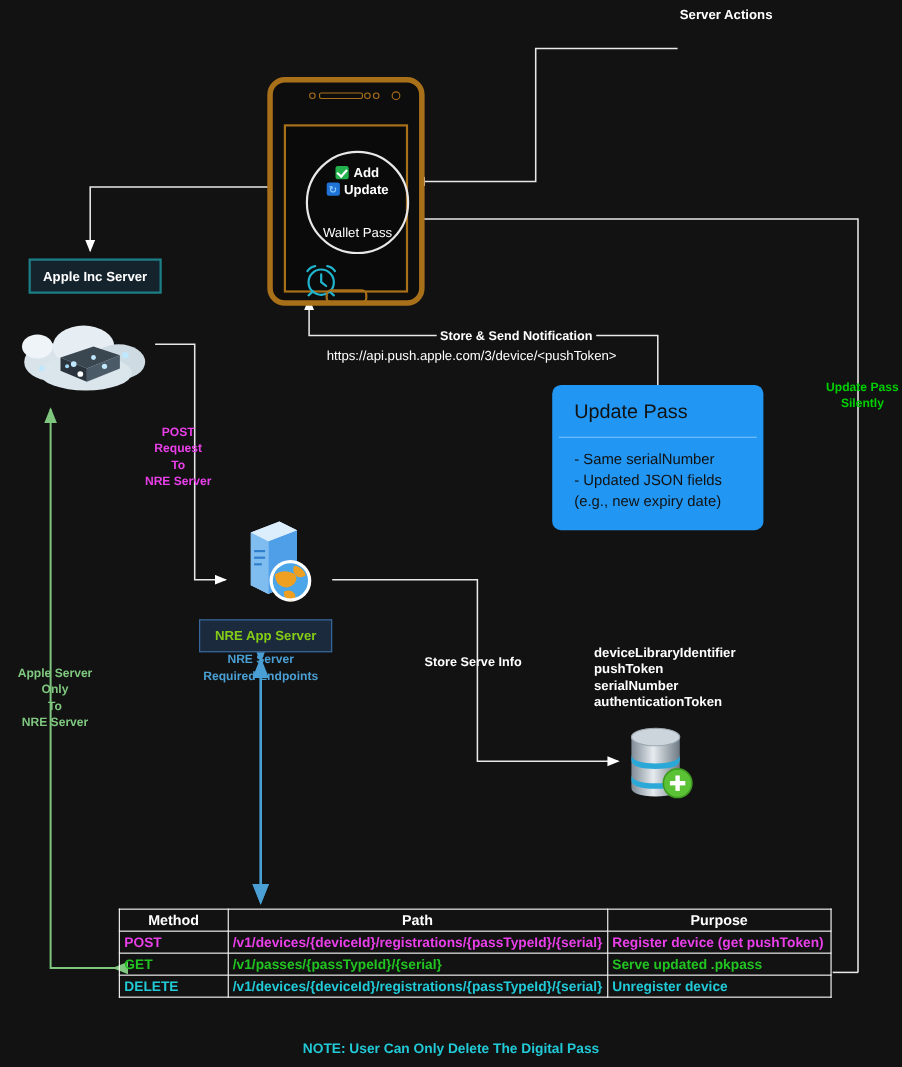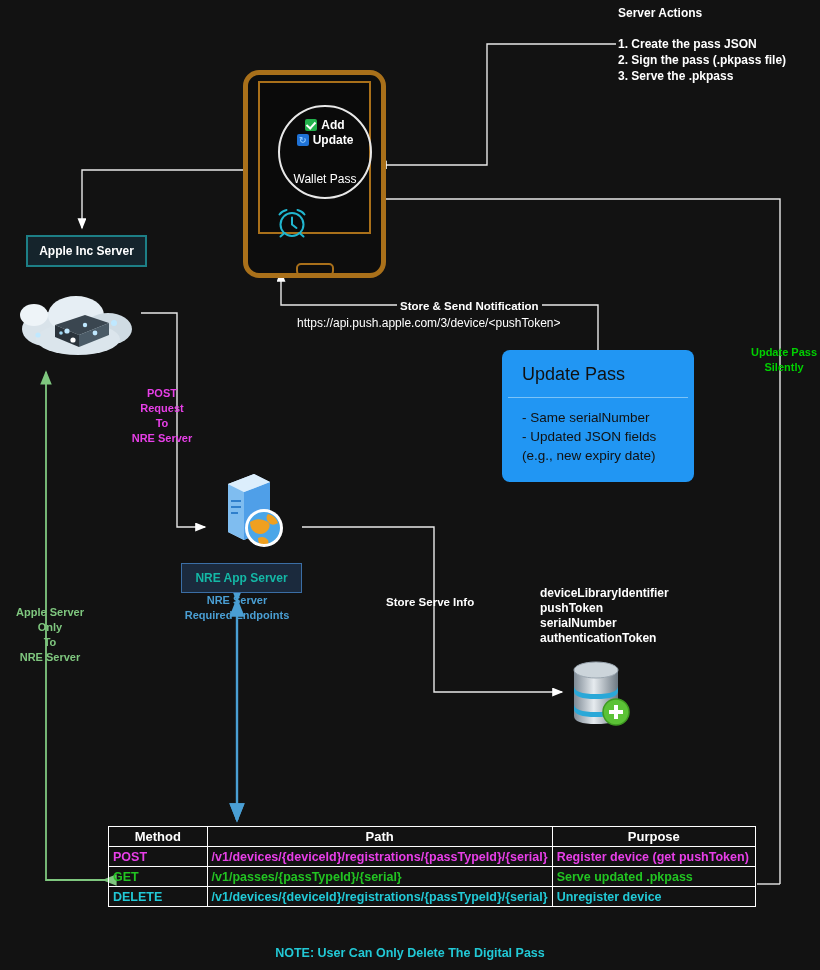--- a/index.html
+++ b/index.html
@@ -11,21 +11,21 @@
   .nowrap{white-space:nowrap;}
 
   
   #server-actions-title{left:618px;top:6px;font-size:12px;font-weight:bold;}
   #server-actions-list{left:618px;top:36px;font-size:12px;font-weight:bold;line-height:16px;}
 
   
   #phone{left:243px;top:70px;width:143px;height:208px;
          border:5px solid #a9701a;border-radius:16px;background:#0d0d0d;
          box-sizing:border-box;}
-  #phone-inner{position:absolute;left:10px;top:6px;width:113px;height:153px;
+  #phone-inner{position:absolute;left:10px;top:38px;width:113px;height:153px;
          border:2px solid #a9701a;background:#0a0a0a;box-sizing:border-box;}
   #phone-speaker{position:absolute;left:42px;top:9px;width:38px;height:4px;
          border:1px solid #a9701a;border-radius:2px;}
   #phone-cam1{position:absolute;left:33px;top:9px;width:4px;height:4px;border:1px solid #a9701a;border-radius:50%;}
   #phone-cam2{position:absolute;left:83px;top:9px;width:4px;height:4px;border:1px solid #a9701a;border-radius:50%;}
   #phone-cam3{position:absolute;left:91px;top:9px;width:4px;height:4px;border:1px solid #a9701a;border-radius:50%;}
   #phone-sensor{position:absolute;left:108px;top:8px;width:6px;height:6px;border:1px solid #a9701a;border-radius:50%;}
   #phone-home{position:absolute;left:48px;top:188px;width:34px;height:9px;
          border:2px solid #a9701a;border-radius:5px;}
   #pass-circle{position:absolute;left:18px;top:22px;width:90px;height:90px;
@@ -55,21 +55,21 @@
   #update-pass{left:502px;top:350px;width:192px;height:132px;background:#2196f3;
        border-radius:8px;box-sizing:border-box;overflow:hidden;}
   #update-pass-title{padding:14px 0 0 20px;font-size:18px;color:#111;font-weight:normal;}
   #update-pass-div{margin:12px 6px 0 6px;height:1px;background:#7cc3f7;}
   #update-pass-body{padding:10px 0 0 20px;font-size:13.5px;color:#111;line-height:19px;}
 
   
   #nre-icon{left:212px;top:470px;width:78px;height:84px;}
   #nre-box{left:181px;top:563px;width:121px;height:30px;border:1px solid #3b6ea5;
         background:#1b2a3d;display:flex;align-items:center;justify-content:center;box-sizing:border-box;}
-  #nre-box span{font-size:12px;font-weight:bold;color:#14b8a6;}
+  #nre-box span{font-size:12px;font-weight:bold;color:#84cc16;}
 
   
   #db-icon{left:568px;top:660px;width:62px;height:68px;}
   #db-fields{left:540px;top:586px;font-size:12px;font-weight:bold;line-height:15px;color:#fff;}
 
   
   #lbl-post{left:124px;top:386px;color:#e83fe8;font-size:11px;font-weight:bold;
         line-height:15px;text-align:center;width:76px;}
   #lbl-store-notif{left:357px;top:300px;font-size:11.5px;font-weight:bold;color:#fff;background:#121212;padding:0 3px;margin-left:40px;}
   #lbl-push-url{left:297px;top:316px;font-size:12px;font-weight:normal;color:#fff;}
@@ -135,25 +135,20 @@
 
     <path d="M110,880 L46,880 L46,372" stroke="#7fc77f" stroke-width="1.8" fill="none" marker-end="url(#ah-g)"></path>
     <path d="M110,880 L104,880" stroke="#7fc77f" stroke-width="1.8" fill="none" marker-end="url(#ah-g)" transform="translate(0,0)"></path>
 
     <path d="M237,600 L237,820" stroke="#4a9fd4" stroke-width="2.4" fill="none" marker-start="url(#ah-b)" marker-end="url(#ah-b)"></path>
     <path d="M237,604 L237,600" stroke="#4a9fd4" stroke-width="2.4" fill="none" marker-end="url(#ah-b)"></path>
     <path d="M237,816 L237,820" stroke="#4a9fd4" stroke-width="2.4" fill="none" marker-end="url(#ah-b)"></path>
   </svg>
 
   <div class="abs" id="server-actions-title">Server Actions</div>
-  <div class="abs" id="server-actions-list">
-    <div>1. Create the pass JSON</div>
-    <div>2. Sign the pass (.pkpass file)</div>
-    <div>3. Serve the .pkpass</div>
-  </div>
 
   <div class="abs" id="phone">
     <div id="phone-cam1"></div>
     <div id="phone-speaker"></div>
     <div id="phone-cam2"></div>
     <div id="phone-cam3"></div>
     <div id="phone-sensor"></div>
     <div id="phone-inner">
       <div id="pass-circle">
         <div class="pass-row">

